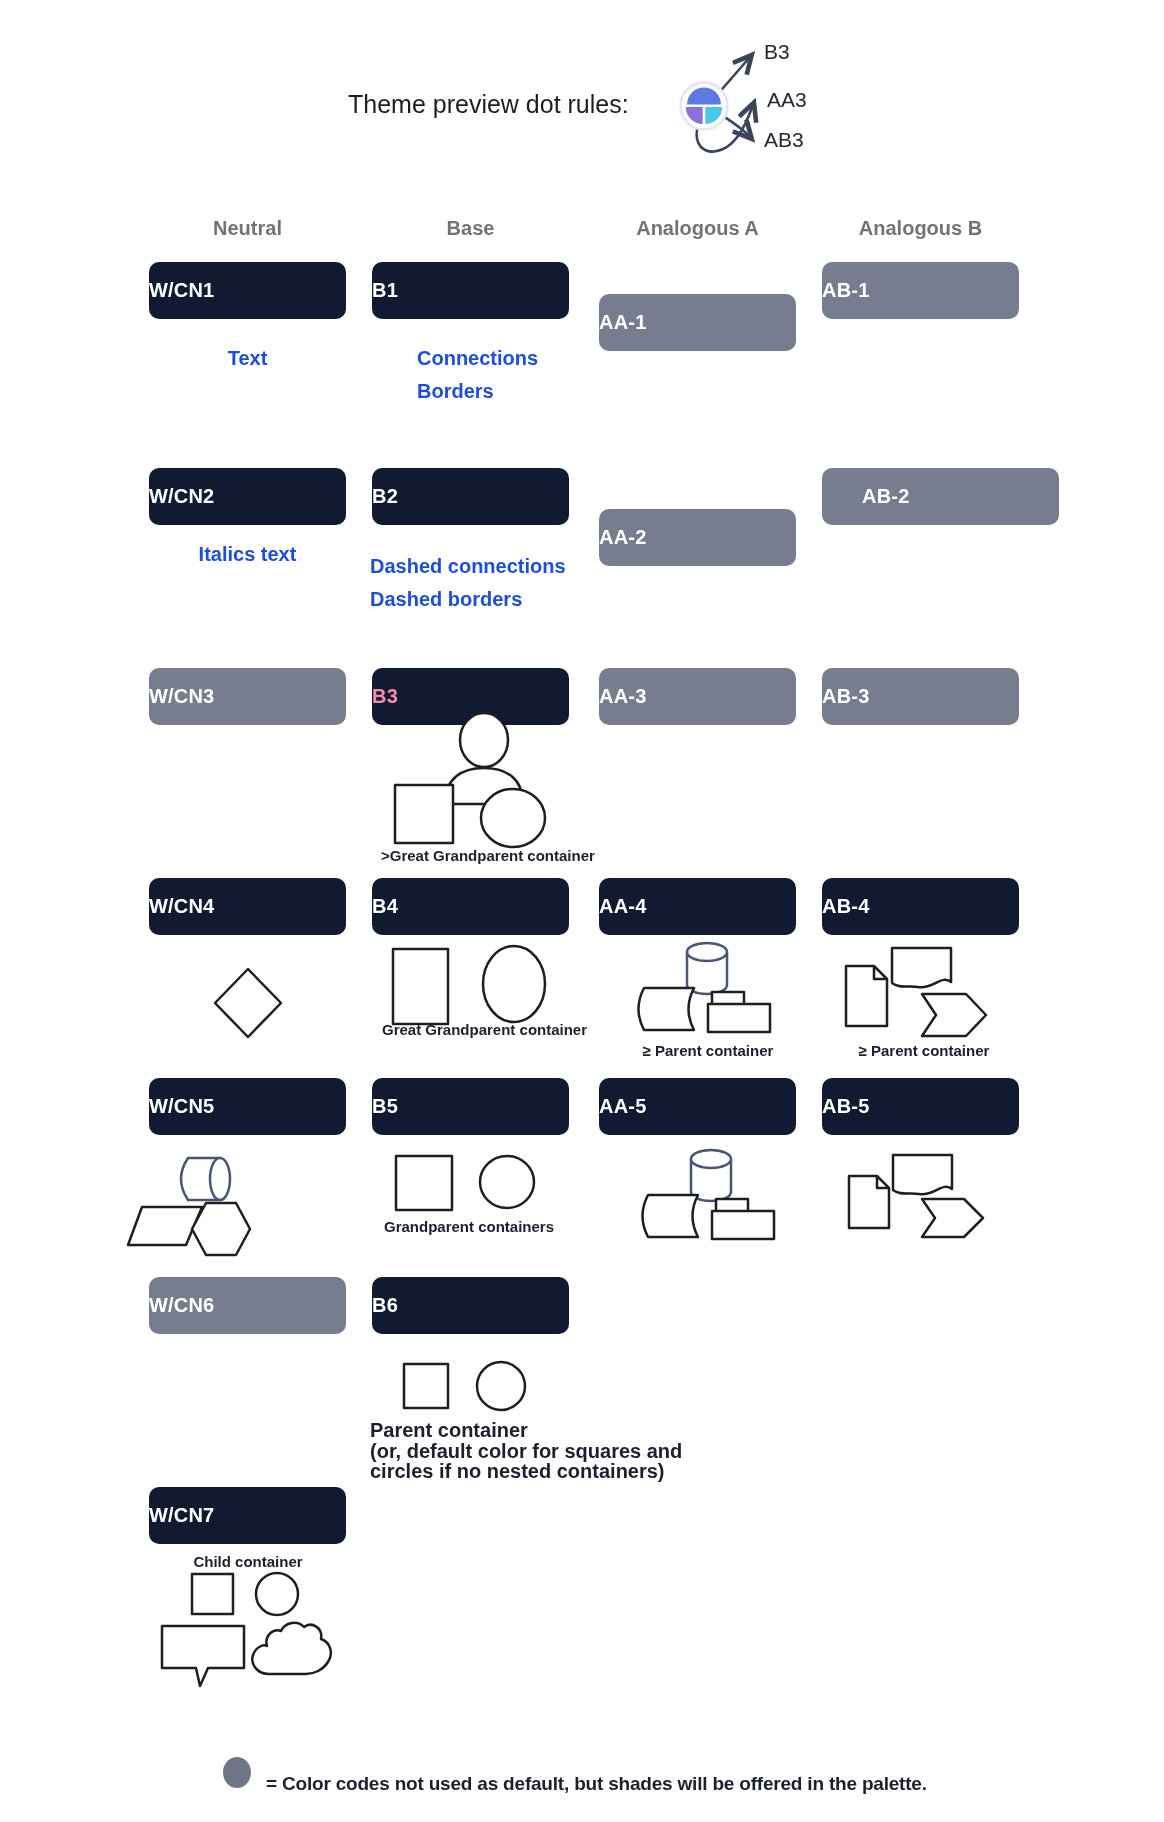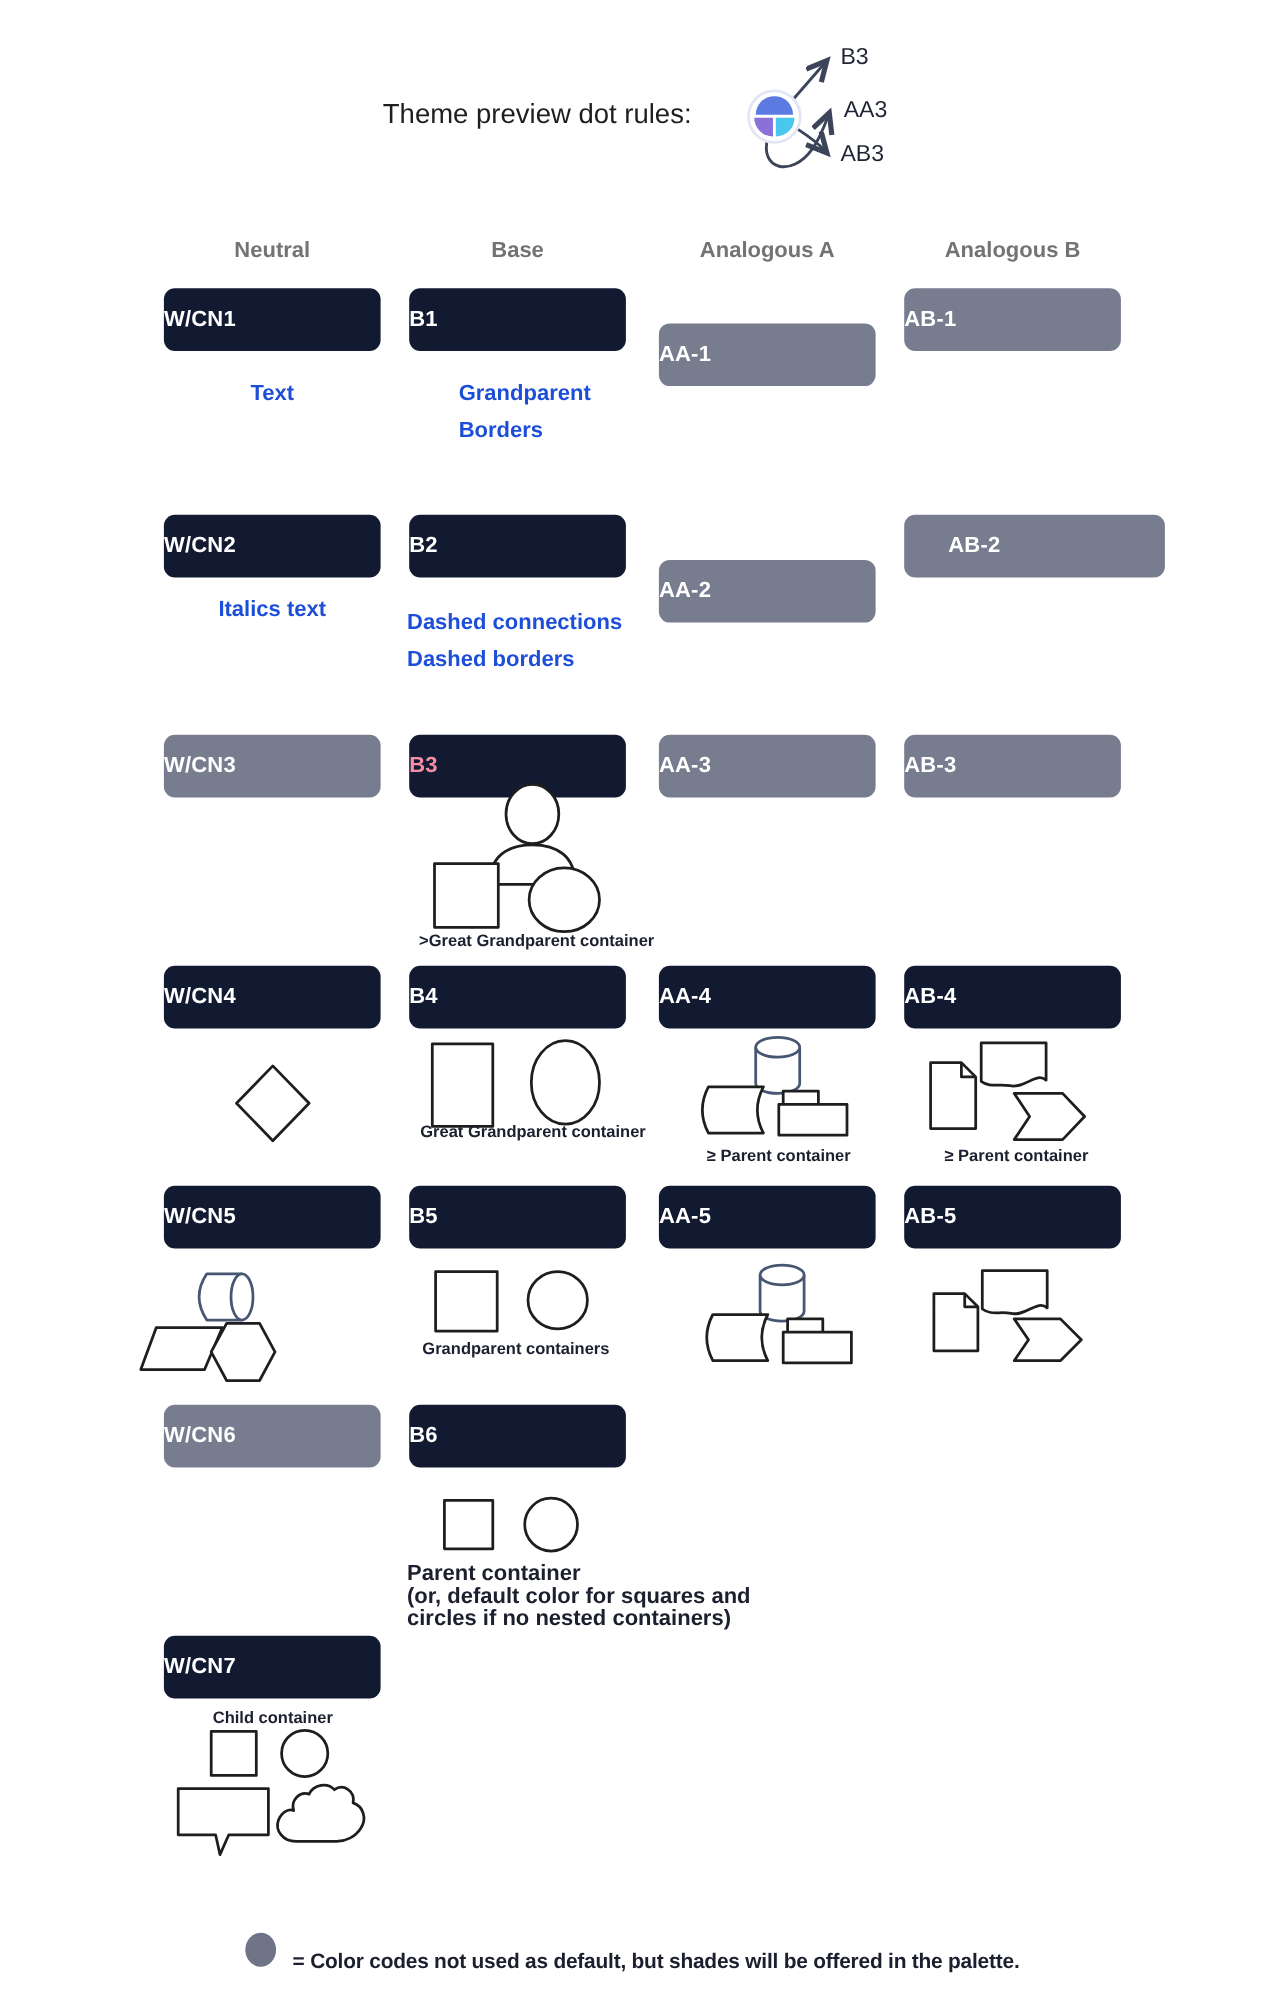--- a/index.html
+++ b/index.html
@@ -62,21 +62,21 @@
 <div class="abs colhead" style="left:599px;top:217px;">Analogous A</div>
 <div class="abs colhead" style="left:822px;top:217px;">Analogous B</div>
 
 <div class="abs btn dark" style="left:149px;top:262px;">W/CN1</div>
 <div class="abs btn dark" style="left:372px;top:262px;">B1</div>
 <div class="abs btn gray" style="left:599px;top:262px;margin-top:32px;">AA-1</div>
 <div class="abs btn gray" style="left:822px;top:262px;">AB-1</div>
 
 <div class="abs note center" style="left:149px;top:342px;">Text</div>
 <div class="abs" style="left:417px;top:342px;">
-  <div class="note">Grandparent</div>
+  <div class="note">Connections</div>
   <div class="note">Borders</div>
 </div>
 
 <div class="abs btn dark" style="left:149px;top:468px;">W/CN2</div>
 <div class="abs btn dark" style="left:372px;top:468px;">B2</div>
 <div class="abs btn gray" style="left:599px;top:468px;margin-top:41px;">AA-2</div>
 <div class="abs btn gray" style="left:822px;top:468px;padding-left:40px;">AB-2</div>
 
 <div class="abs note center" style="left:149px;top:538px;">Italics text</div>
 <div class="abs" style="left:370px;top:550px;">

